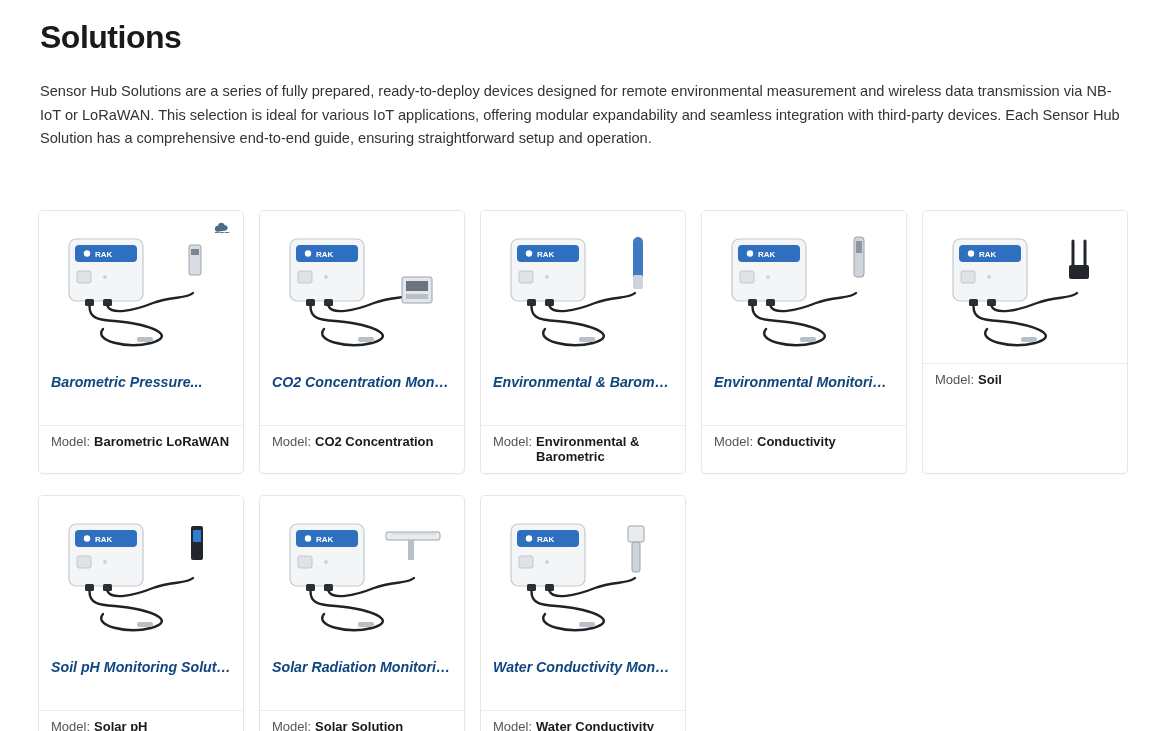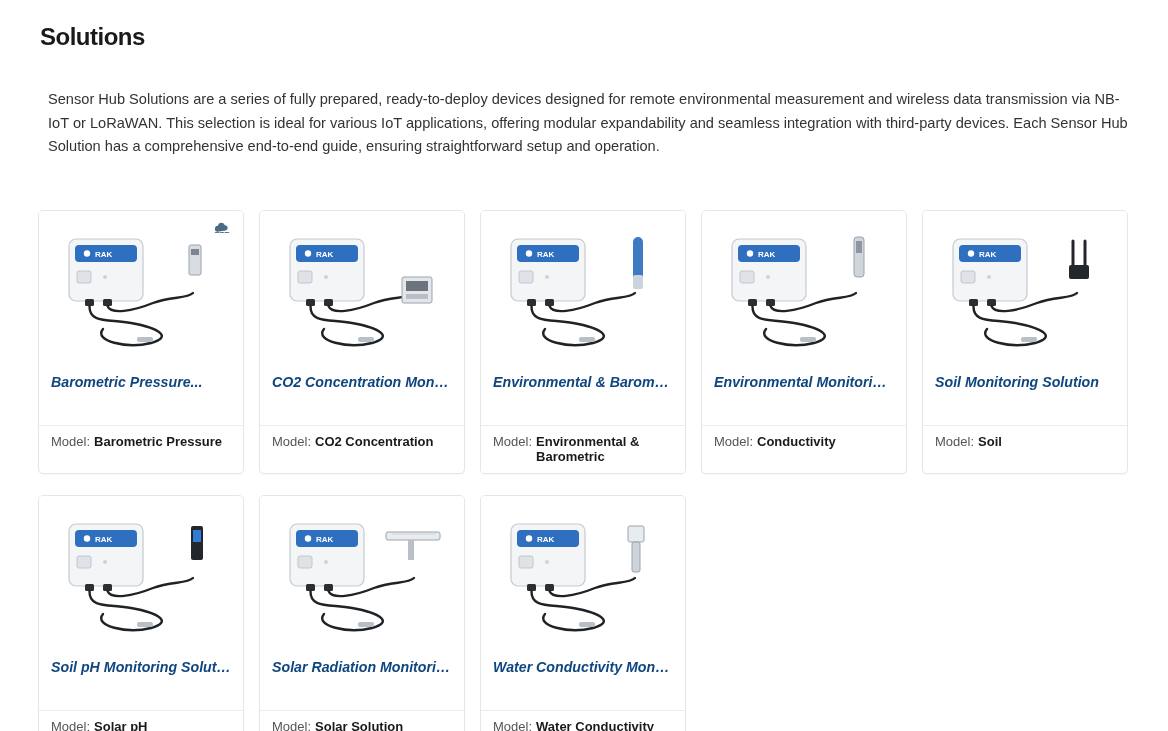--- a/index.html
+++ b/index.html
@@ -19,28 +19,28 @@
     background: #ffffff;
   }
 
   
   .page-header {
     padding: 0 40px;
   }
   .page-title {
     margin: 0;
     padding-top: 14px;
-    font-size: 24px;
+    font-size: 32px;
     line-height: 46px;
     font-weight: bold;
     color: #1a1a1a;
     letter-spacing: -0.5px;
   }
   .page-desc {
-    margin: 8px;
+    margin: 0;
     padding-top: 20px;
     width: 1090px;
     font-size: 14.6px;
     line-height: 23.5px;
     color: #333333;
   }
 
   
   .cards-grid {
     position: absolute;
@@ -149,21 +149,21 @@
       <span class="cloud-badge"><svg viewBox="0 0 24 18" width="18" height="14" xmlns="http://www.w3.org/2000/svg" aria-hidden="true">
     <path d="M6 14 a4 4 0 0 1 0.4 -7.96 A5 5 0 0 1 16 5.5 a3.5 3.5 0 0 1 1.2 6.8 Z" fill="#4a6b86"></path>
     <path d="M3 15 h5 M10 15 h4 M16 15 h5" stroke="#4a6b86" stroke-width="1.2" stroke-linecap="round"></path>
   </svg></span>
     </div>
     <div class="card-body">
       <a class="card-title">Barometric Pressure...</a>
     </div>
     <div class="card-footer">
       <span class="model-label">Model:</span>
-      <span class="model-value">Barometric Pressure</span>
+      <span class="model-value">Barometric LoRaWAN</span>
     </div>
       </div>
       <div class="card">
     <div class="card-media">
       <span>
   <svg class="device-svg" width="200" height="145" viewBox="0 0 200 145" xmlns="http://www.w3.org/2000/svg" aria-hidden="true">
 
     <rect x="28" y="20" width="74" height="62" rx="7" fill="#f3f5f7" stroke="#c4cad1" stroke-width="1.2"></rect>
     <rect x="34" y="26" width="62" height="17" rx="4" fill="#2f6fc0"></rect>
     <circle cx="46" cy="34.5" r="3.2" fill="#ffffff"></circle>
@@ -281,23 +281,20 @@
     <path d="M66.5 87 C 70 96, 92 92, 112 84 C 130 77, 146 80, 152 74" fill="none" stroke="#1f2326" stroke-width="2.4" stroke-linecap="round"></path>
 
     <path d="M148 22 L148 48 M160 22 L160 48" stroke="#23272b" stroke-width="3" stroke-linecap="round"></path>
               <rect x="144" y="46" width="20" height="14" rx="2" fill="#23272b"></rect>
 
     <rect x="96" y="118" width="16" height="5" rx="2" fill="#b9bfc6"></rect>
   </svg>
           </span>
 
     </div>
-    <div class="card-body">
-      <a class="card-title">Soil Monitoring Solution</a>
-    </div>
     <div class="card-footer">
       <span class="model-label">Model:</span>
       <span class="model-value">Soil</span>
     </div>
       </div>
       <div class="card">
     <div class="card-media">
       <span>
   <svg class="device-svg" width="200" height="145" viewBox="0 0 200 145" xmlns="http://www.w3.org/2000/svg" aria-hidden="true">
 

